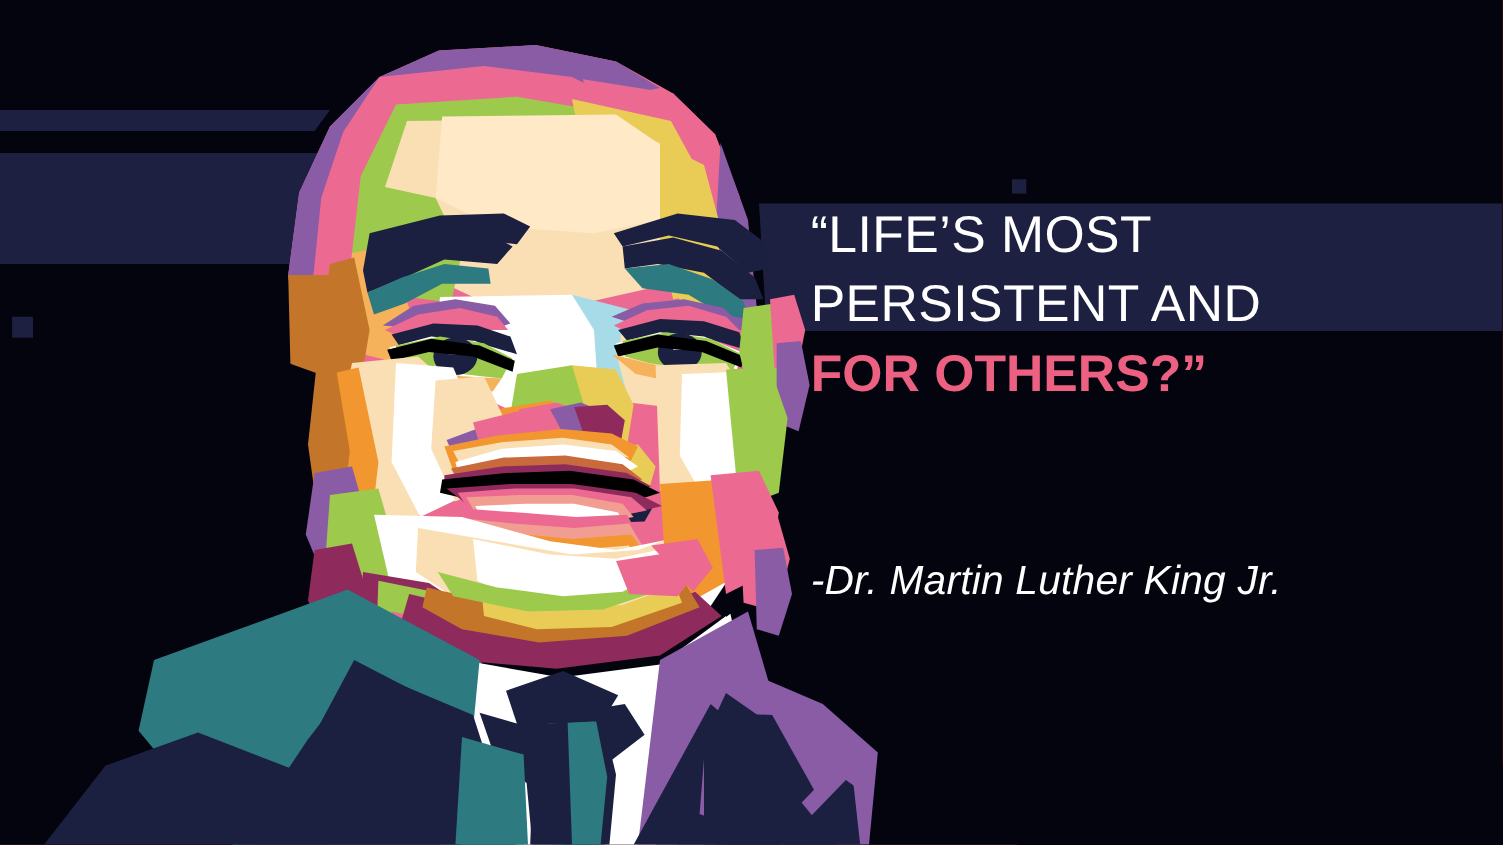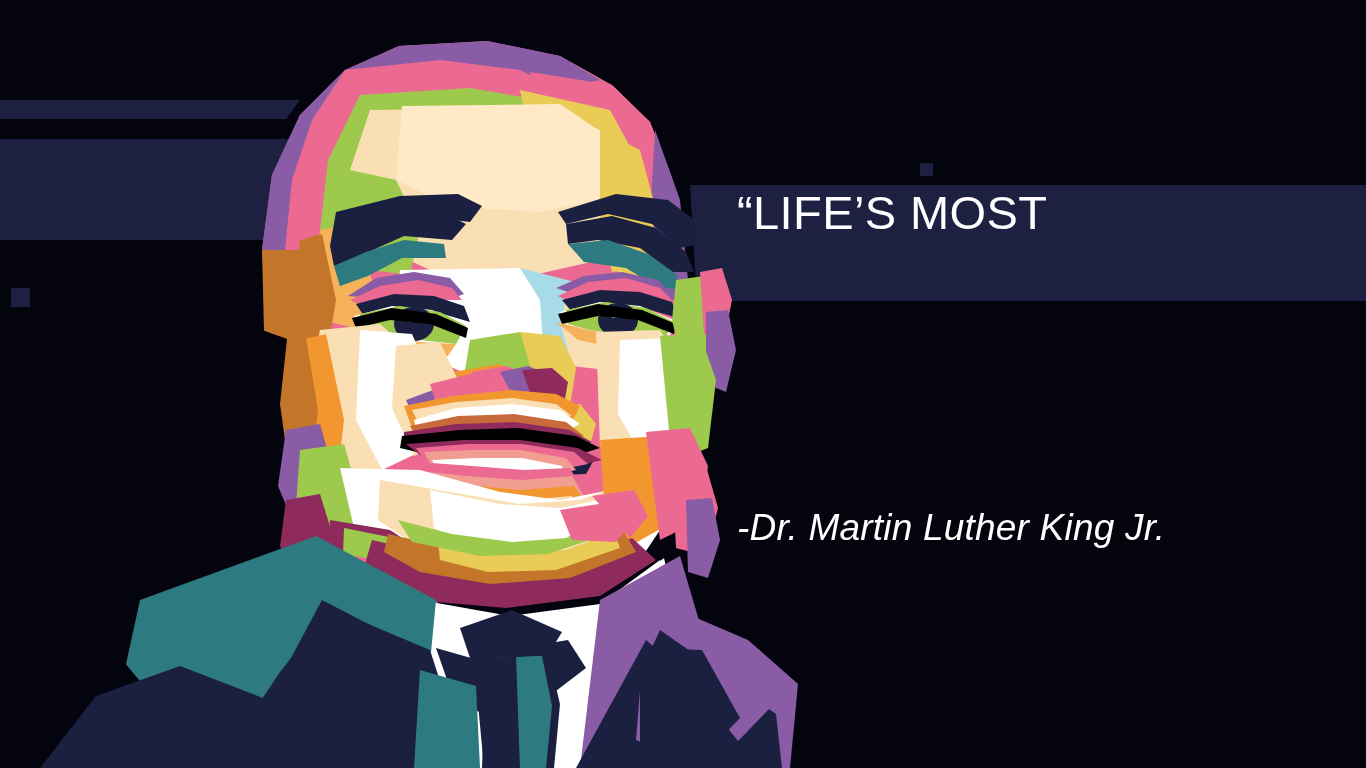--- a/index.html
+++ b/index.html
@@ -253,17 +253,19 @@
 
     <g>
       <polygon points="640,690 700,652 772,706 712,768 636,740" fill="#8a5ca6"></polygon>
       <polygon points="650,648 702,650 740,718 692,768 642,742" fill="#1b2040"></polygon>
       <polygon points="640,688 672,660 760,768 640,768" fill="#1b2040"></polygon>
     </g>
   </svg>
 
   <div class="quote-block">
     <div class="quote-line plain">“LIFE’S MOST</div>
+    <div class="quote-line plain">PERSISTENT AND</div>
+    <div class="quote-line accent">FOR OTHERS?”</div>
   </div>
 
   <div class="attribution">-Dr. Martin Luther King Jr.</div>
 
 </div>
 
 </body></html>

